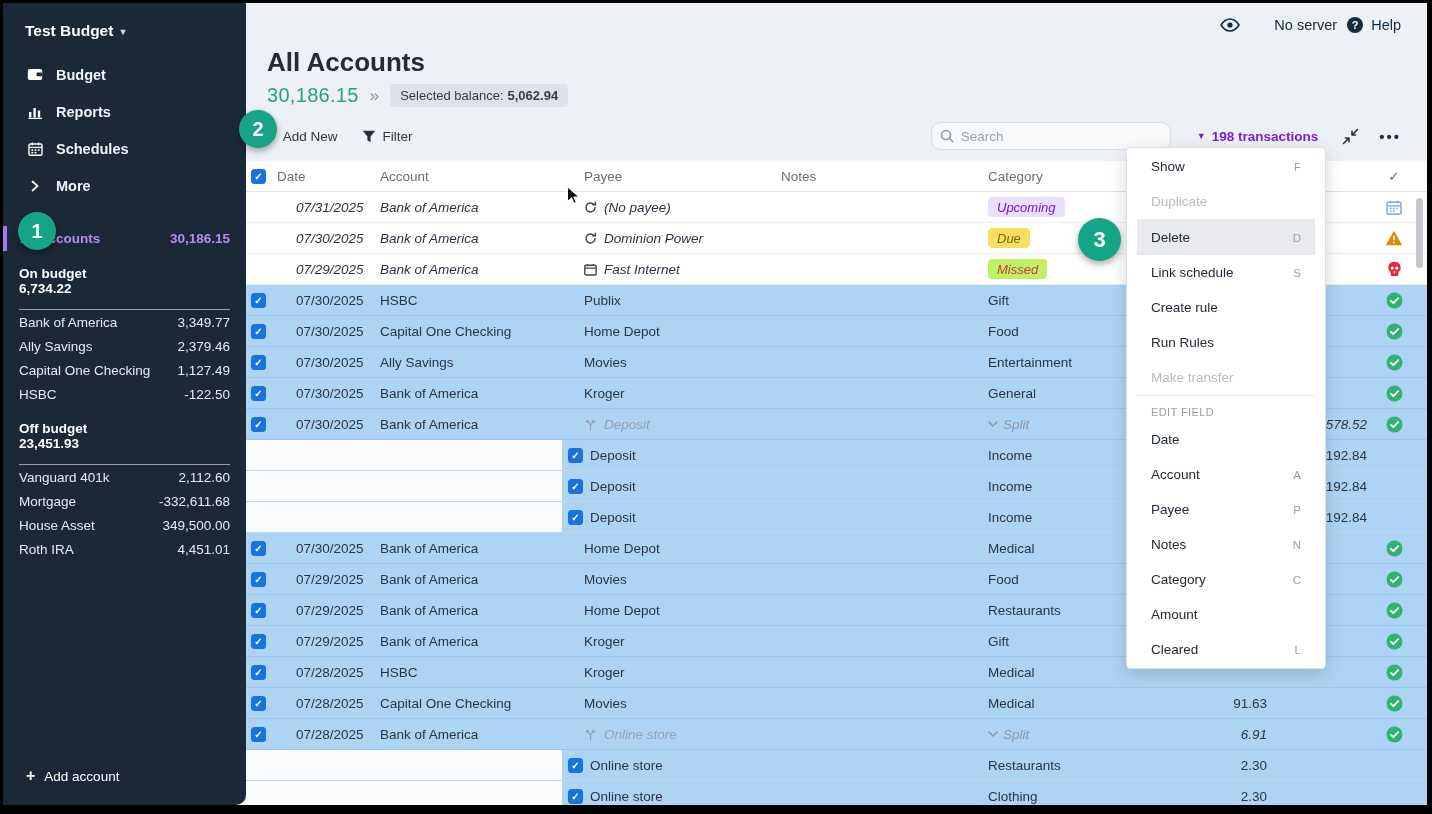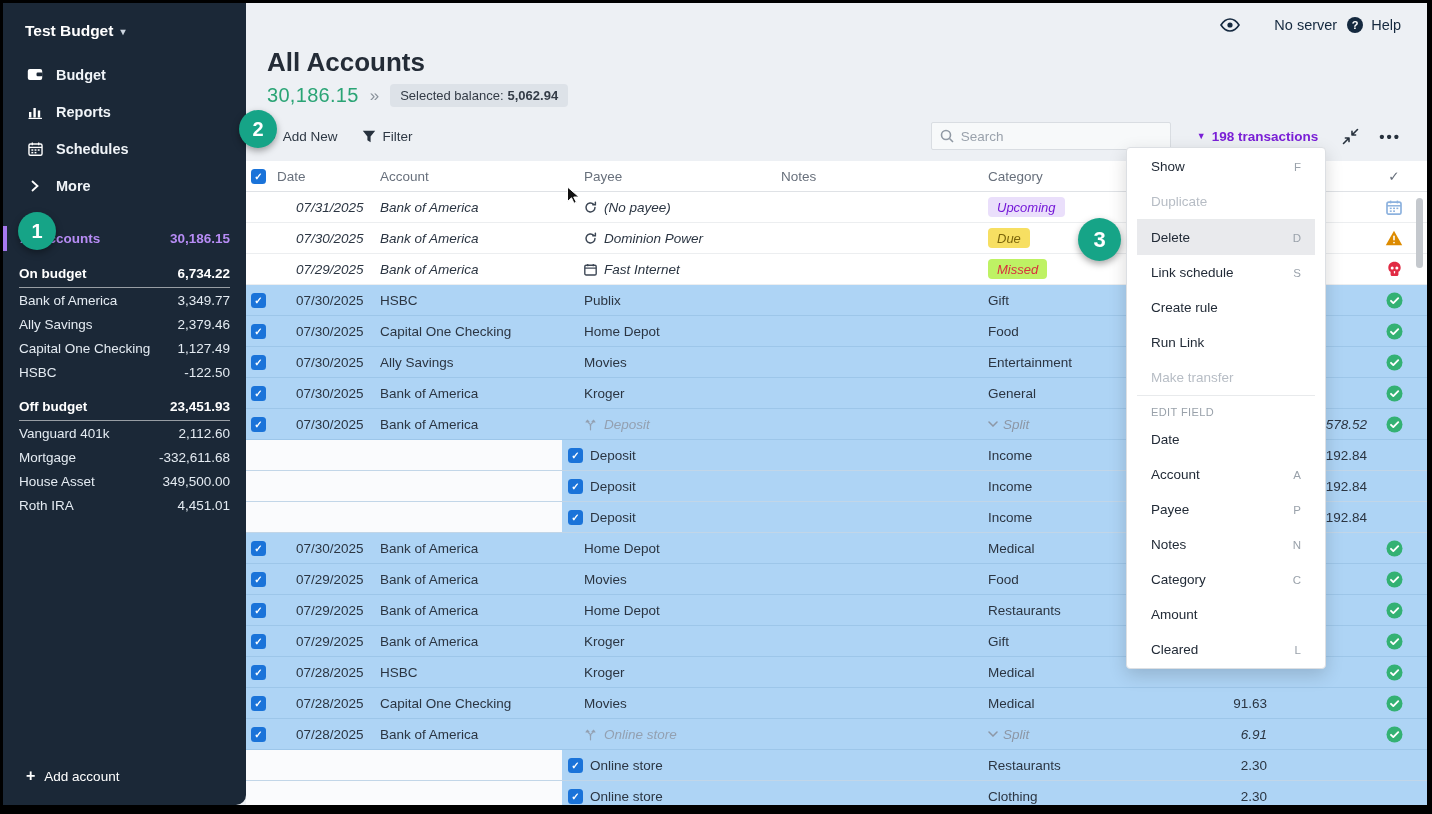--- a/index.html
+++ b/index.html
@@ -17,22 +17,22 @@
               font-size:15.5px; font-weight:bold; color:#fff; cursor:default; }
   .sb-title .caret { font-size:10px; color:#cdd6e0; }
   .sb-nav { margin-top:10px; }
   .nav-item { display:flex; align-items:center; gap:12px; height:37px;
               padding-left:23px; font-size:14.5px; font-weight:bold; color:#f0f4f8; }
   .nav-item .nicon { width:18px; display:flex; justify-content:center; }
   .sb-allacc { margin-top:22px; display:flex; justify-content:space-between;
                padding:5px 16px 5px 13px; border-left:4px solid #a678ef;
                color:#b78cf5; font-weight:bold; font-size:13.5px; }
   .sb-group-head { display:flex; justify-content:space-between; margin:15px 16px 0;
-                   padding-bottom:6px; border-bottom:1px solid rgba(255,255,255,.55);
-                   font-weight:bold; font-size:13.5px; color:#fff; }
+                   padding-bottom:13px; border-bottom:1px solid rgba(255,255,255,.55);
+                   font-weight:bold; font-size:13.5px; color:#fff;flex-direction:column; }
   .sb-acct { display:flex; justify-content:space-between; padding:4.5px 16px;
              font-size:13.5px; color:#e4ebf2; }
   .sb-acct:first-of-type { margin-top:4px; }
   .sb-add { margin-top:auto; display:flex; align-items:center; gap:9px;
             padding:0 0 20px 23px; font-size:13.5px; color:#fff; }
   .sb-add .plus { font-size:16px; font-weight:bold; }
 
   
   .main { flex:1; min-width:0; display:flex; flex-direction:column; }
   .topbar { height:44px; display:flex; align-items:center; justify-content:flex-end;
@@ -50,21 +50,21 @@
   .selpill { background:#dde2e8; border-radius:4px; padding:4px 10px;
              font-size:13px; color:#333b46; }
   .selpill b { margin-left:4px; }
   .toolbar { margin-top:15px; display:flex; align-items:center;
              padding:0 26px 0 21px; }
   .tbtn { display:flex; align-items:center; gap:7px; font-size:13.5px; color:#2e3844; }
   .tbtn + .tbtn { margin-left:24px; }
   .tbtn .plus { font-size:15px; }
   .search-wrap { margin-left:auto; position:relative; width:240px; }
   .search-wrap svg { position:absolute; left:9px; top:7px; }
-  .search { width:240px; height:28px; border:1px solid #d9dde2; border-radius:2px;
+  .search { width:240px; height:28px; border:1px solid #d9dde2; border-radius:10px;
             background:#f7f9fa; padding:0 8px 0 29px; font-size:13.5px; color:#333;
             font-family:"Liberation Sans", sans-serif; outline:none; }
   .search::placeholder { color:#9aa2ac; }
   .txncount { margin-left:26px; display:flex; align-items:center; gap:6px;
               color:#7a1fd6; font-size:13.5px; font-weight:bold; }
   .txncount .caret { font-size:9px; }
   .shrink-btn { margin-left:24px; display:flex; }
   .dots-btn { margin-left:20px; font-size:15px; font-weight:bold; color:#27313d;
               letter-spacing:2px; }
 
@@ -810,21 +810,21 @@
       <span class="sc">D</span>
     </div>
     <div class="mi">
       <span>Link schedule</span>
       <span class="sc">S</span>
     </div>
     <div class="mi">
       <span>Create rule</span>
     </div>
     <div class="mi">
-      <span>Run Link</span>
+      <span>Run Rules</span>
     </div>
     <div class="mi dis">
       <span>Make transfer</span>
     </div>
     <div class="mdiv"></div>
     <div class="mhead">EDIT FIELD</div>
     <div class="mi">
       <span>Date</span>
     </div>
     <div class="mi">

